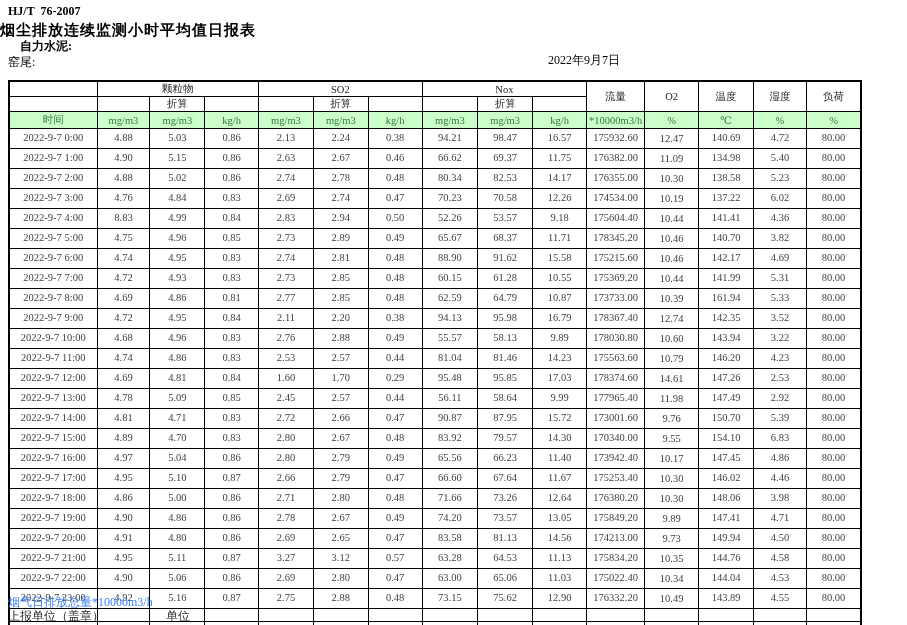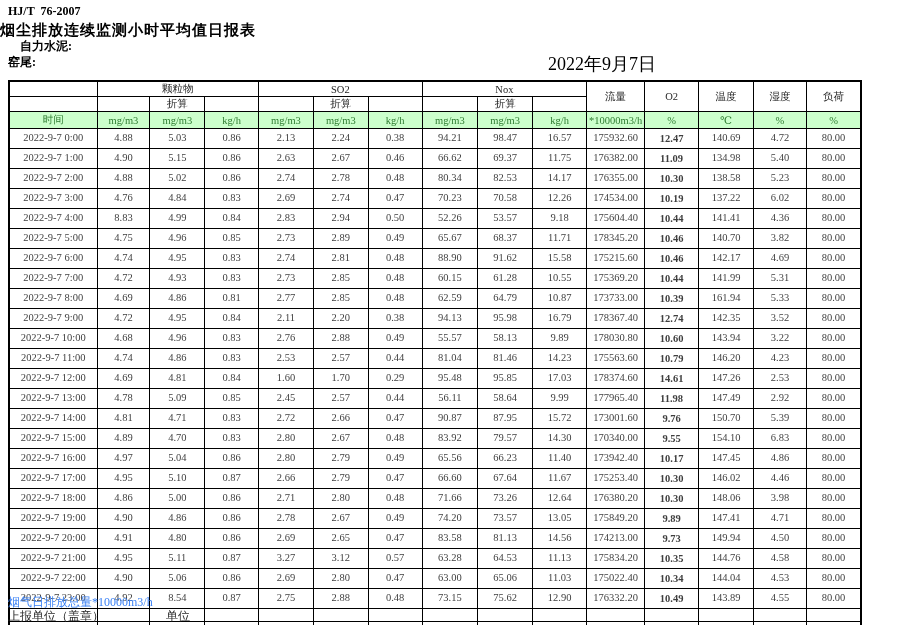--- a/index.html
+++ b/index.html
@@ -19,25 +19,25 @@
   .title {
     position: absolute; left: 0; top: 21px; width: 886px;
     text-align: left; font-weight: bold; font-size: 15px; letter-spacing: 1px;
   }
   .company {
     position: absolute; left: 20px; top: 38px;
     font-weight: bold; font-size: 12px;
   }
   .kiln {
     position: absolute; left: 8px; top: 54px;
-    font-weight: bold; font-size: 12px;
+    font-weight: normal; font-size: 12px;
   }
   .date {
     position: absolute; left: 548px; top: 52px;
-    font-size: 18px;
+    font-size: 12px;
   }
   table.report {
     position: absolute; left: 8px; top: 80px;
     border-collapse: collapse; table-layout: fixed;
     border: 2px solid #000;
     font-size: 10.5px;
   }
   table.report td {
     border: 1px solid #000;
     text-align: center;
@@ -50,21 +50,21 @@
   tr.h3 td {
     height: 16px;
     background: #ccffcc;
     color: #2f7d32;
   }
   tr.data td { height: 14.4px; line-height: 14.4px; }
   tr.data td.time-cell { color: #3f3f3f; }
   tr.spacer td { height: 12px; }
   tr.summary td { height: 14px; line-height: 14px; }
   tr.summary td.sum-label { color: #2a2a2a; }
-  td.o2 { line-height: 19px !important; font-weight: bold; }
+  td.o2 { line-height: 19px !important; }
   .fn1 {
     position: absolute; left: 8px; top: 594px;
     font-size: 12px; color: #3b82f6;
   }
   .fn2 {
     position: absolute; left: 8px; top: 608px;
     font-size: 12px; color: #2a2a2a;
   }
   .fn2 .unit-label { margin-left: 62px; }
 </style>
@@ -526,21 +526,21 @@
           <td>11.03</td>
           <td>175022.40</td>
           <td class="o2">10.34</td>
           <td>144.04</td>
           <td>4.53</td>
           <td>80.00</td>
         </tr>
         <tr class="data">
           <td class="time-cell">2022-9-7 23:00</td>
           <td>4.92</td>
-          <td>8.54</td>
+          <td>5.16</td>
           <td>0.87</td>
           <td>2.75</td>
           <td>2.88</td>
           <td>0.48</td>
           <td>73.15</td>
           <td>75.62</td>
           <td>12.90</td>
           <td>176332.20</td>
           <td class="o2">10.49</td>
           <td>143.89</td>

